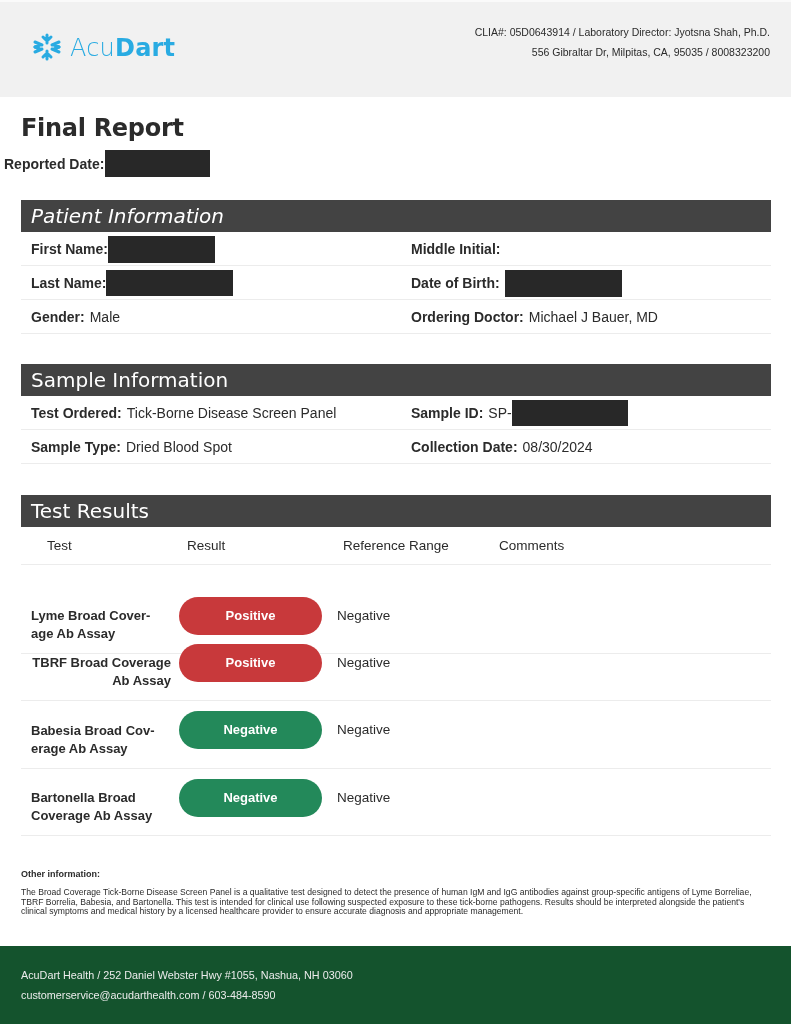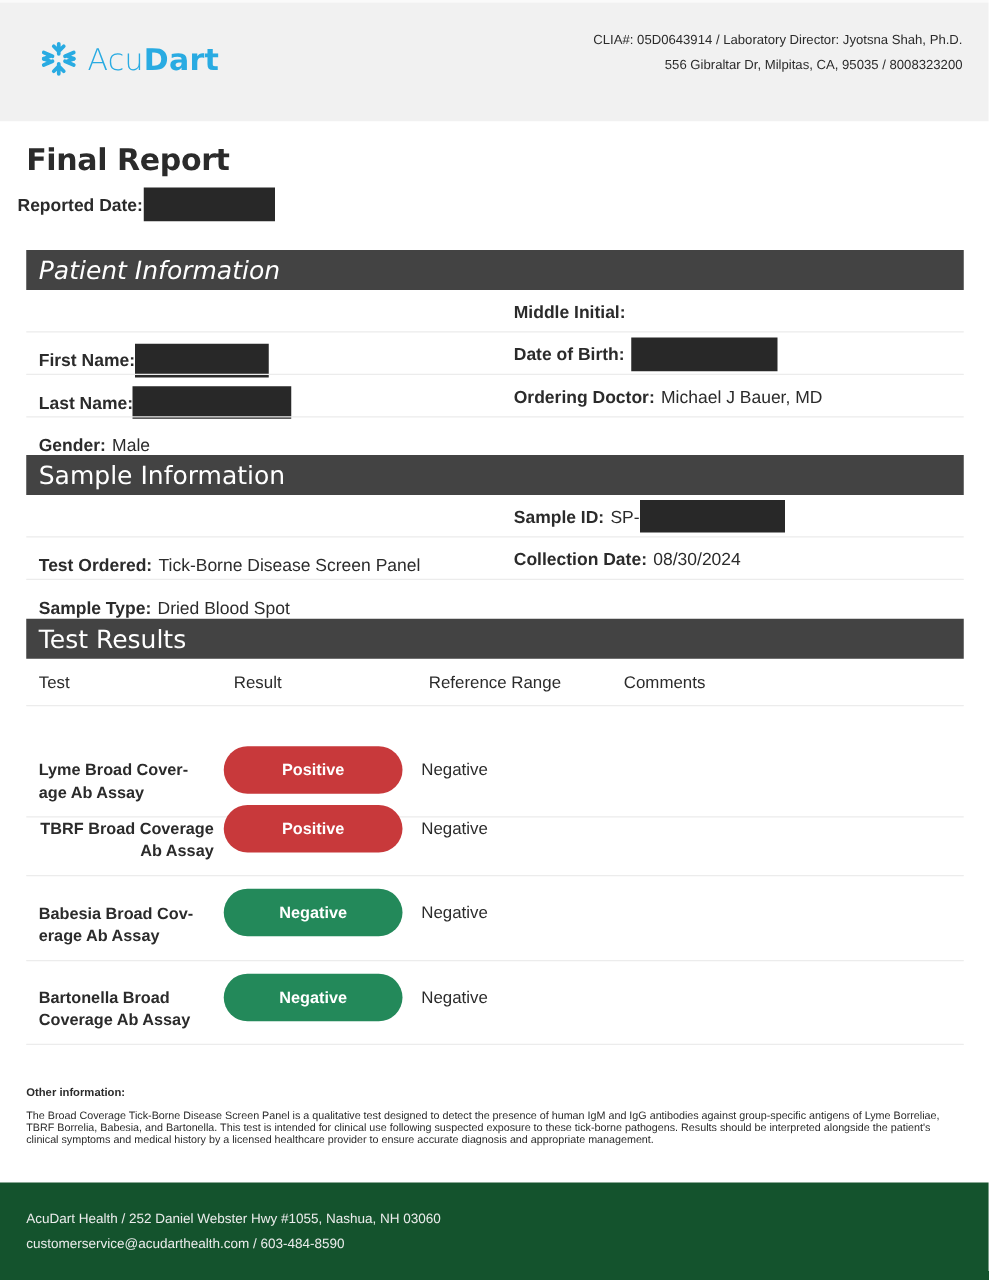--- a/index.html
+++ b/index.html
@@ -11,28 +11,28 @@
   .logo { position: absolute; left: 32px; top: 30px; display: flex; align-items: flex-start; }
   .logo svg { width: 30px; height: 30px; }
   .logo-text { margin-left: 8px; font-size: 27px; color: #29abe2; letter-spacing: 0.2px; }
   .logo-text .light { font-weight: 300; font-family: "DejaVu Sans", sans-serif; font-size: 24px; }
   .logo-text .bold { font-weight: 600; font-family: "DejaVu Sans", sans-serif; font-size: 24px; }
 
   .lab-info { position: absolute; right: 21px; top: 20px; text-align: right; font-size: 10.5px; line-height: 20px; color: #2b2b2b; }
   .lab-info .l1 { font-weight: bold; }
 
   .title { position: absolute; left: 21px; top: 114px; font-size: 24px; color: #2b2b2b; font-family: "DejaVu Sans", sans-serif; font-weight: 600; letter-spacing: -0.3px; }
-  .reported { position: absolute; left: 14px; top: 150px; font-size: 14px; font-weight: bold; display: flex; align-items: center; }
+  .reported { position: absolute; left: 4px; top: 150px; font-size: 14px; font-weight: bold; display: flex; align-items: center; }
   .redact { display: inline-block; background: #282828; }
 
   .section-bar { position: absolute; left: 21px; width: 750px; height: 32px; background: #434343; color: #ffffff; font-size: 20px; padding-left: 10px; line-height: 33px; font-family: "DejaVu Sans", sans-serif; }
 
   .info-row { position: absolute; left: 21px; width: 750px; height: 34px; border-bottom: 1px solid #ececec; font-size: 14px; }
   .info-cell { position: absolute; top: 0; height: 34px; display: flex; align-items: center; }
-  .info-cell.left { left: 10px; margin-top: 39px; }
+  .info-cell.left { left: 10px; }
   .info-cell.right { left: 390px; }
   .info-cell .lbl { font-weight: bold; }
   .info-cell .val { margin-left: 5px; }
 
   .results-head { position: absolute; left: 21px; top: 527px; width: 750px; height: 38px; border-bottom: 1px solid #ececec; font-size: 13.5px; }
   .results-head span { position: absolute; top: 11px; }
 
   .result-row { position: absolute; left: 21px; width: 750px; height: 68px; border-bottom: 1px solid #ececec; }
   .test-name { position: absolute; left: 10px; width: 140px; font-size: 13px; font-weight: bold; line-height: 18px; }
   .pill { position: absolute; left: 158px; width: 143px; height: 38px; border-radius: 19px; color: #ffffff; font-size: 13px; font-weight: bold; text-align: center; line-height: 38px; }
@@ -134,21 +134,21 @@
   </div>
   <div class="info-cell right">
     <span class="lbl">Collection Date:</span>
     <span class="val">08/30/2024</span>
   </div>
 </div>
 
 <div class="section-bar" style="top:495px;">Test Results</div>
 
 <div class="results-head">
-  <span style="left:10px;">Test</span>
+  <span style="left:26px;">Test</span>
   <span style="left:166px;">Result</span>
   <span style="left:322px;">Reference Range</span>
   <span style="left:478px;">Comments</span>
 </div>
 
 <div class="result-row" style="top:586px;">
   <div class="test-name" style="top:21px;">
     <div>Lyme Broad Cover-</div>
     <div>age Ab Assay</div>
   </div>

